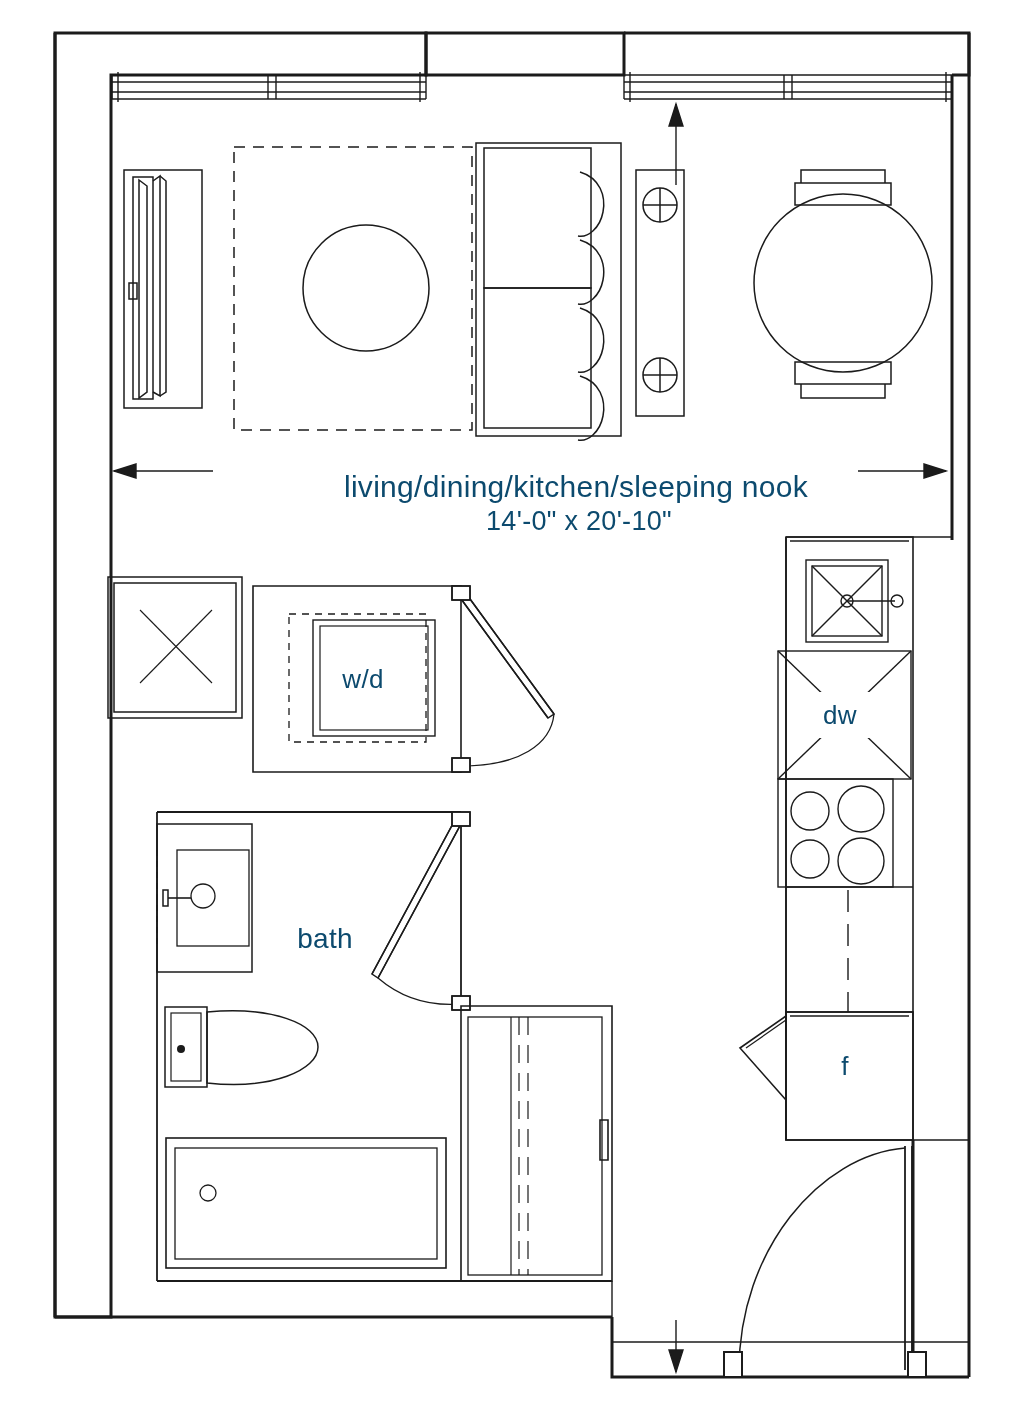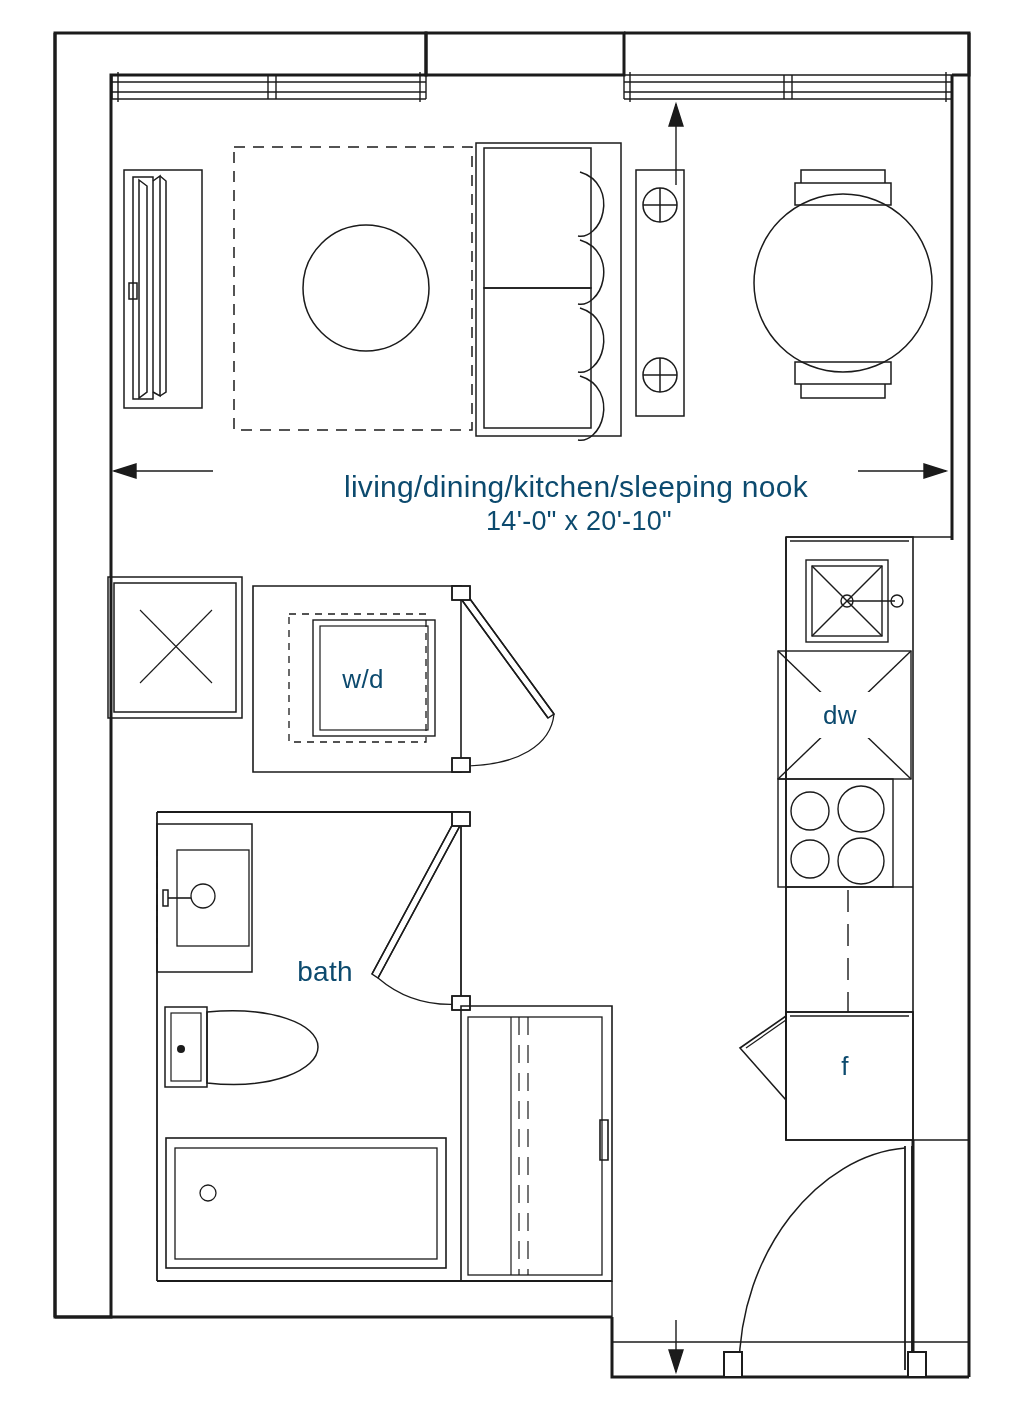--- a/index.html
+++ b/index.html
@@ -297,21 +297,21 @@
         <path d="M612 1281 L612 1317"></path>
       </g>
 
     </g>
   </svg>
 
   <div class="lbl lbl-room-name centered" style="left:576px; top:487px;">living/dining/kitchen/sleeping nook</div>
 
   <div class="lbl lbl-room-dims centered" style="left:579px; top:521px;">14'-0" x 20'-10"</div>
 
-  <div class="lbl lbl-bath centered" style="left:325px; top:972px;">bath</div>
+  <div class="lbl lbl-bath centered" style="left:325px; top:939px;">bath</div>
 
   <div class="lbl lbl-appliance centered" style="left:363px; top:679px;">w/d</div>
 
   <div class="lbl lbl-appliance centered" style="left:800px; top:715px;margin-left:40px;">dw</div>
 
   <div class="lbl lbl-appliance centered" style="left:845px; top:1066px;">f</div>
 
 </div>
 
 </body></html>

